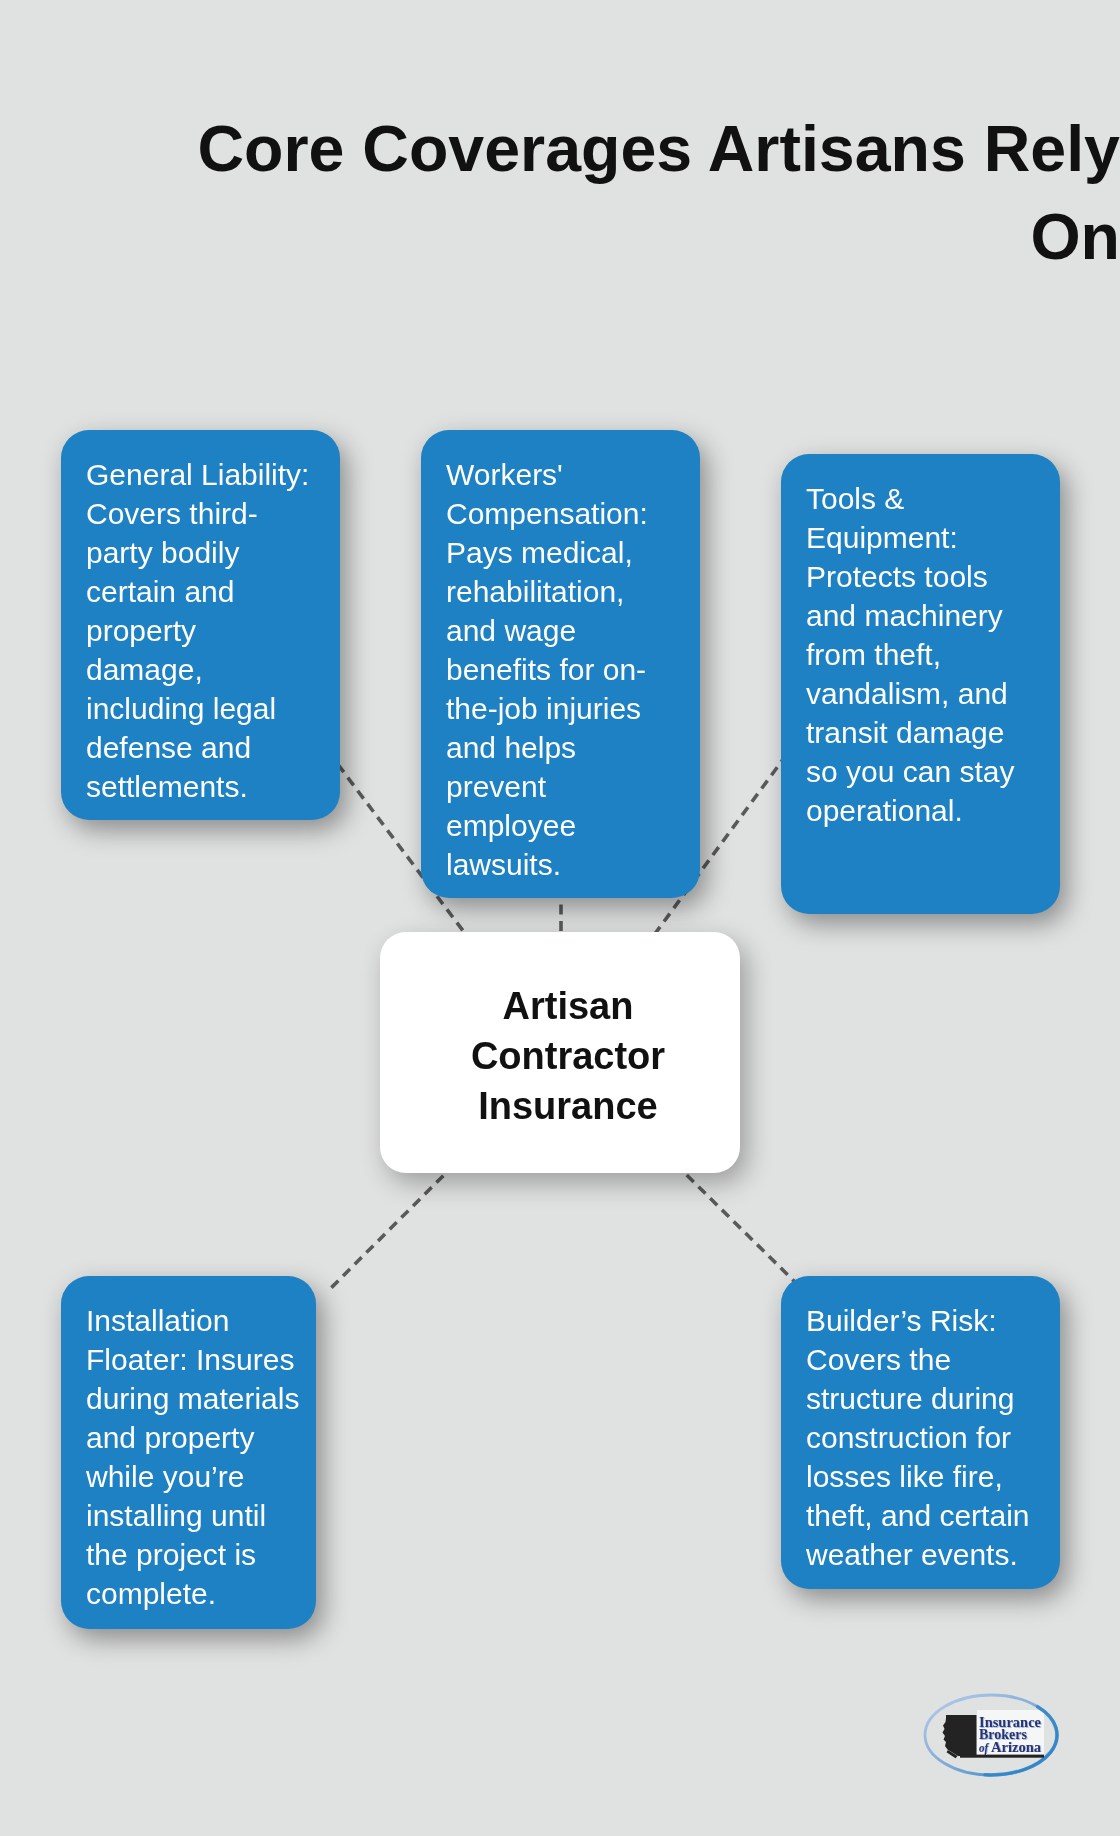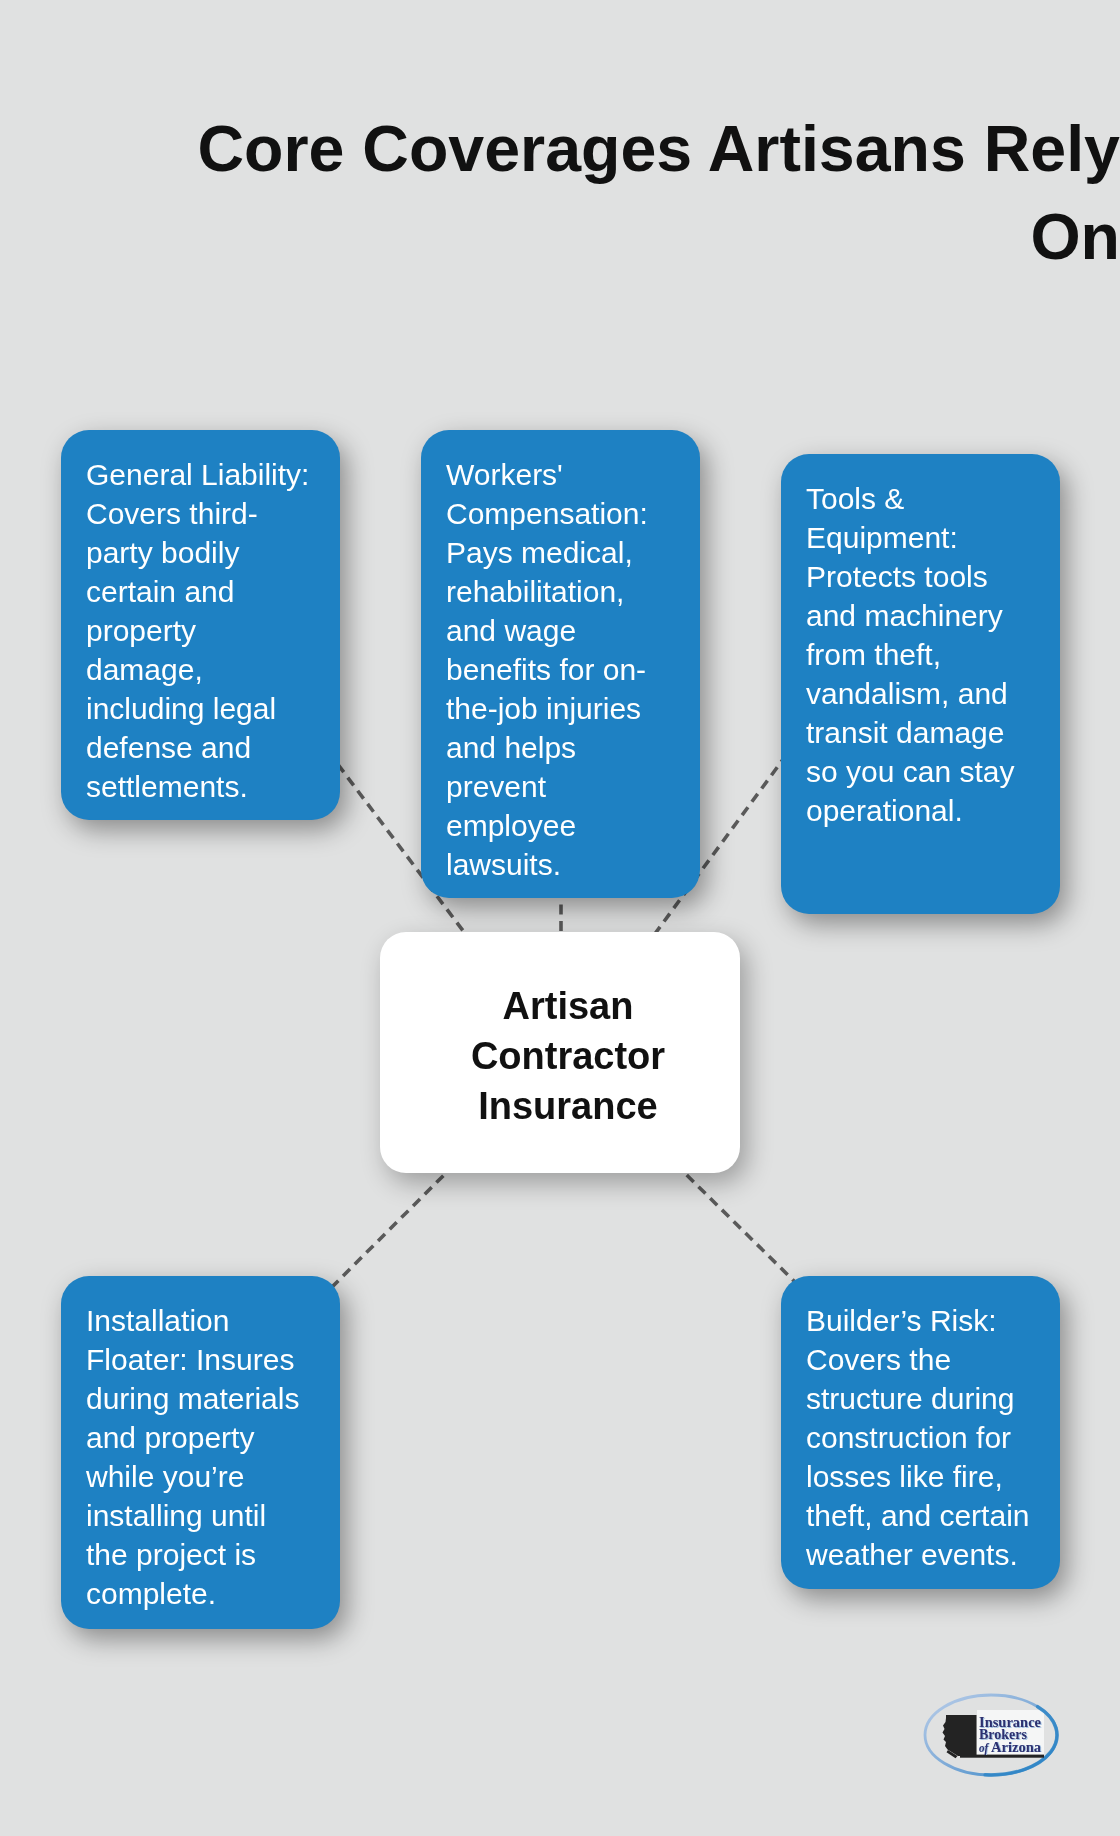--- a/index.html
+++ b/index.html
@@ -7,21 +7,21 @@
        font-family:"Liberation Sans", sans-serif;}
   .title{position:absolute;left:0;top:105px;width:1120px;text-align:right;
          font-size:64.5px;line-height:88px;font-weight:bold;color:#111;}
   .box{position:absolute;background:#1e81c3;border-radius:28px;color:#fff;
        font-size:30px;line-height:39px;padding:25px 0 8px 25px;box-sizing:border-box;
        box-shadow:7px 10px 26px rgba(0,0,0,.38);margin-top:32px;}
   .box div{white-space:nowrap;}
   #b1{left:61px;top:398px;width:279px;height:390px;}
   #b2{left:421px;top:398px;width:279px;height:468px;}
   #b3{left:781px;top:422px;width:279px;height:460px;}
-  #b4{left:61px;top:1244px;width:279px;height:353px;}
+  #b4{left:61px;top:1244px;width:255px;height:353px;}
   #b5{left:781px;top:1244px;width:279px;height:313px;}
   #center{position:absolute;left:380px;top:932px;width:360px;height:241px;background:#fff;
           border-radius:26px;display:flex;align-items:center;justify-content:center;text-align:center;
           font-size:38px;line-height:50px;font-weight:bold;color:#111;padding-top:7px;box-sizing:border-box;
           box-shadow:7px 10px 26px rgba(0,0,0,.3);padding-left:16px;}
   svg{position:absolute;left:0;top:0;}
 </style>
 </head>
 <body>
 <div class="title">Core Coverages Artisans Rely<br>On</div>

